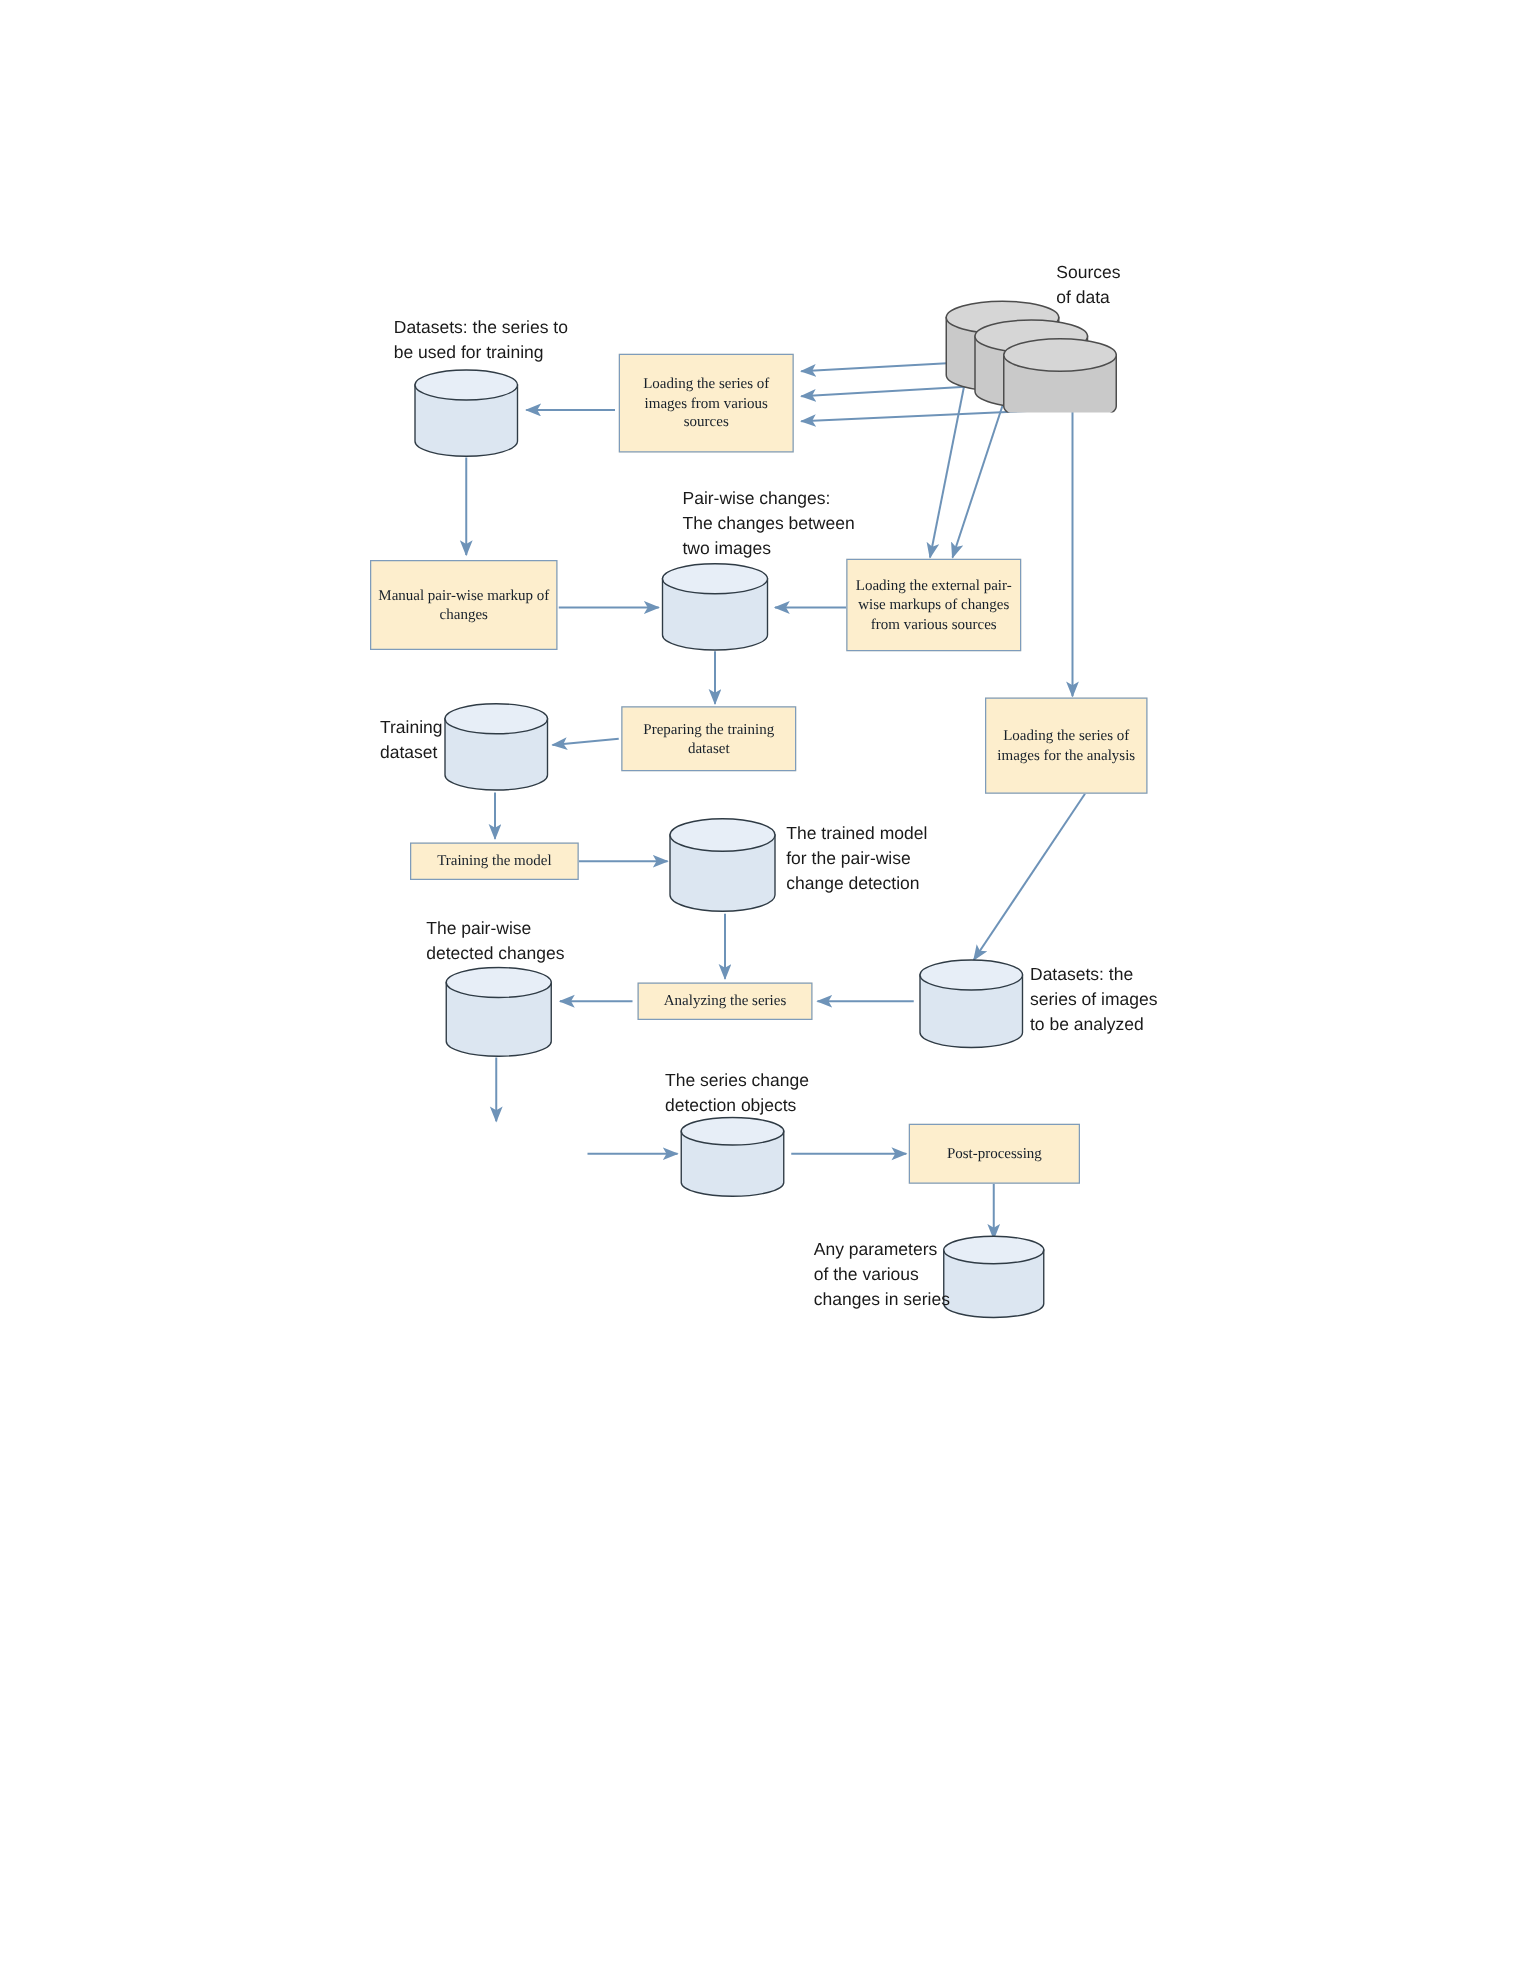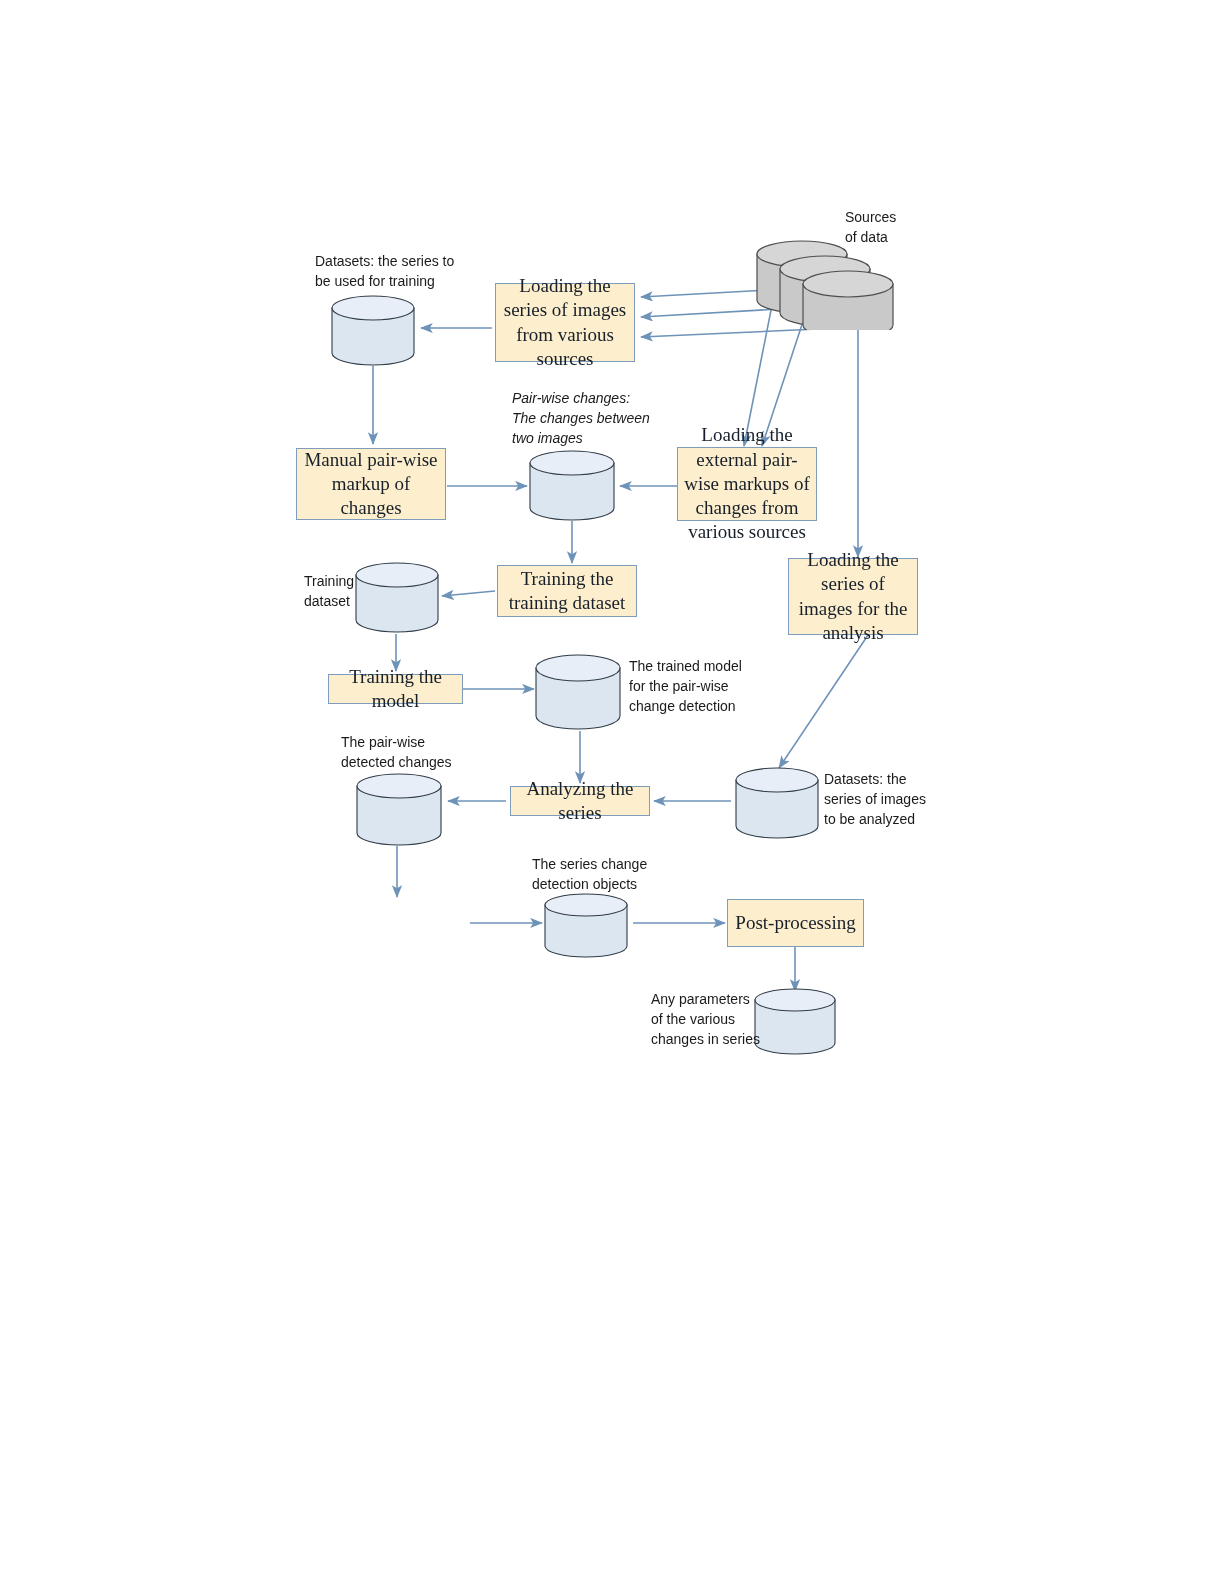--- a/index.html
+++ b/index.html
@@ -33,21 +33,21 @@
   .proc {
     position: absolute;
     background: #fdeecd;
     border: 1px solid #7e9cbb;
     box-sizing: border-box;
     display: flex;
     align-items: center;
     justify-content: center;
     text-align: center;
     font-family: "Liberation Serif", serif;
-    font-size: 19px;
+    font-size: 12px;
     color: #17202a;
     line-height: 1.28;
     padding: 2px 4px;
     z-index: 3;
   }
   .cyl {
     position: absolute;
     z-index: 3;
   }
   .cyl svg { display: block; }
@@ -145,40 +145,40 @@
     </svg>
   </div>
 
   <div class="proc" style="left:495px; top:283px; width:140px; height:79px;">Loading the series of
 images from various
 sources</div>
 
   <div class="proc" style="left:296px; top:448px; width:150px; height:72px;">Manual pair-wise
 markup of changes</div>
 
-  <div class="note" style="left:512px; top:389px; width:180px;font-style:italic;">Pair-wise changes:
+  <div class="note" style="left:546px; top:389px; width:180px;">Pair-wise changes:
 The changes between
 two images</div>
   <div class="cyl" style="left:528px; top:450px; width:90px; height:72px;">
     <svg width="90" height="72" viewBox="0 0 90 72">
       <path d="M2,13 L2,58 A42,12 0 0 0 86,58 L86,13 Z" fill="#dce6f1" stroke="#2f3b45" stroke-width="1.1"></path>
       <ellipse cx="44" cy="13" rx="42" ry="12" fill="#e7eef7" stroke="#2f3b45" stroke-width="1.1"></ellipse>
     </svg>
   </div>
 
   <div class="proc" style="left:677px; top:447px; width:140px; height:74px;">Loading the external
 pair-wise markups of
 changes from
 various sources</div>
 
   <div class="proc" style="left:788px; top:558px; width:130px; height:77px;">Loading the series
 of images for the
 analysis</div>
 
-  <div class="proc" style="left:497px; top:565px; width:140px; height:52px;">Training the
+  <div class="proc" style="left:497px; top:565px; width:140px; height:52px;">Preparing the
 training dataset</div>
 
   <div class="note" style="left:304px; top:572px; width:70px;">Training
 dataset</div>
   <div class="cyl" style="left:354px; top:562px; width:88px; height:72px;">
     <svg width="88" height="72" viewBox="0 0 88 72">
       <path d="M2,13 L2,58 A41,12 0 0 0 84,58 L84,13 Z" fill="#dce6f1" stroke="#2f3b45" stroke-width="1.1"></path>
       <ellipse cx="43" cy="13" rx="41" ry="12" fill="#e7eef7" stroke="#2f3b45" stroke-width="1.1"></ellipse>
     </svg>
   </div>

